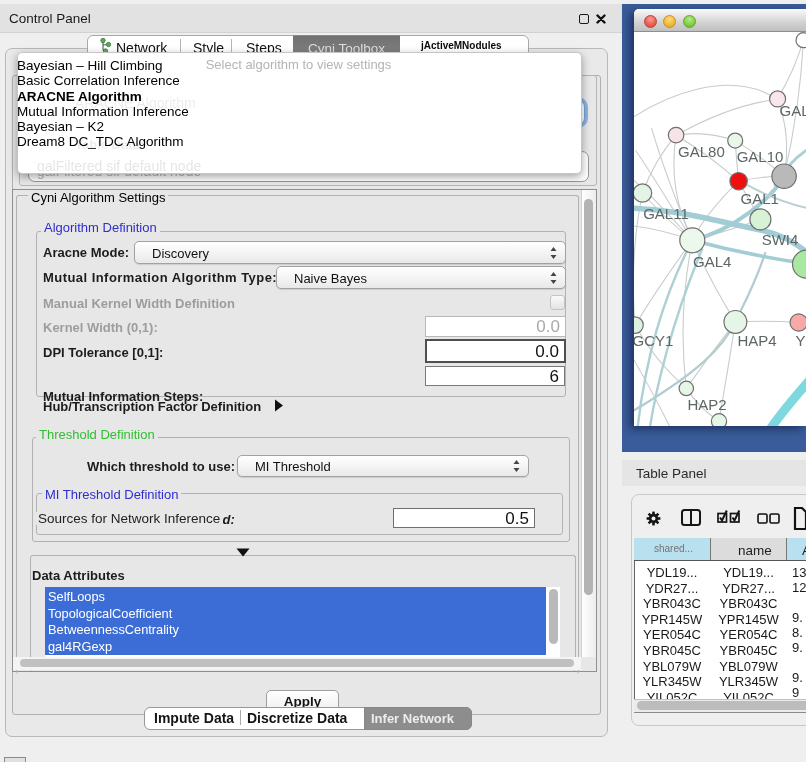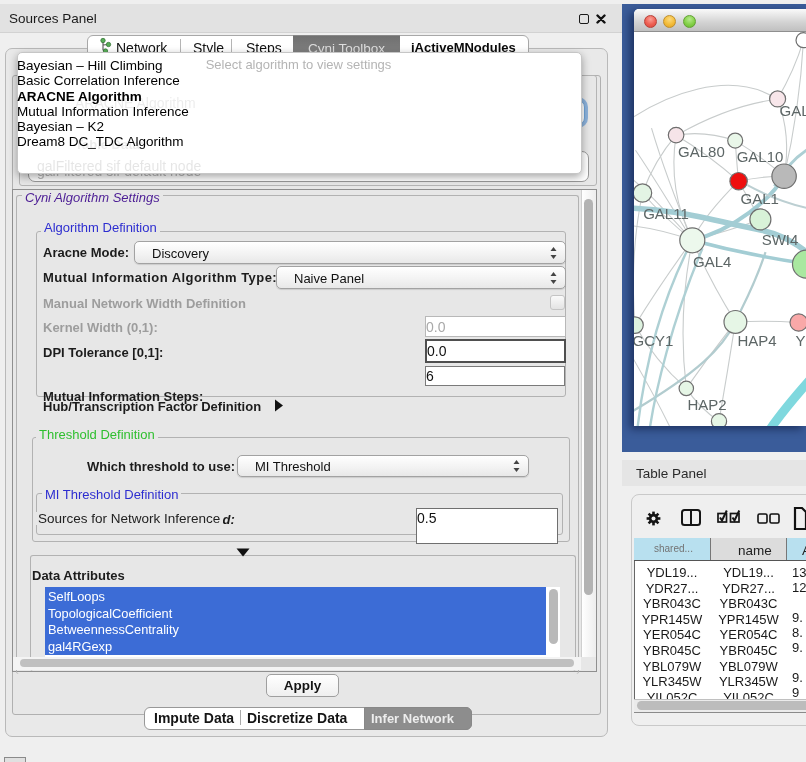--- a/index.html
+++ b/index.html
@@ -2,29 +2,29 @@
 <html><head><meta charset="utf-8">
 <style>
 html,body{margin:0;padding:0;background:#efefef;font-family:"Liberation Sans",sans-serif;}
 #stage{position:relative;width:806px;height:762px;overflow:hidden;background:#efefef;}
 .abs{position:absolute;}
 .lbl{position:absolute;font-size:13px;font-weight:bold;color:#1c1c1c;white-space:nowrap;}
 .dislbl{position:absolute;font-size:13px;font-weight:bold;color:#9d9d9d;white-space:nowrap;}
 .combo{position:absolute;border:1px solid #a2a2a2;border-radius:5px;background:linear-gradient(#ffffff,#f2f2f2 60%,#e8e8e8);box-shadow:0 1px 1px rgba(0,0,0,0.12);}
 .combo .ct{position:absolute;left:17px;top:50%;transform:translateY(-50%);font-size:13px;color:#111;white-space:nowrap;}
 .spin{position:absolute;right:8px;top:50%;transform:translateY(-50%);width:7px;height:12px;}
-.field{position:absolute;background:#ffffff;font-size:14px;color:#111;}
+.field{position:absolute;background:#ffffff;font-size:17px;color:#111;text-align:right;}
 .gtitle{position:absolute;font-size:13px;white-space:nowrap;background:#e7e7e7;padding:0 3px;line-height:13px;}
 .gbox{position:absolute;border:1px solid #b2b2b2;border-radius:3px;}
 </style></head>
 <body>
 <div id="stage">
 
 <div class="abs" style="left:0;top:4px;width:622px;height:28px;background:#e2e2e2;border-bottom:1px solid #d2d2d2;"></div>
-<div class="abs" style="left:9px;top:11px;font-size:13.5px;color:#1a1a1a;">Sources Panel</div>
+<div class="abs" style="left:9px;top:11px;font-size:13.5px;color:#1a1a1a;">Control Panel</div>
 <div class="abs" style="left:579px;top:14px;width:8px;height:8px;border:1.6px solid #1a1a1a;border-radius:2px;"></div>
 <svg class="abs" style="left:596px;top:14px" width="10" height="10" viewBox="0 0 10 10">
       <path d="M1.5 1.5 L8.5 8.5 M8.5 1.5 L1.5 8.5" stroke="#111" stroke-width="2.4" stroke-linecap="round"></path>
     </svg>
 
 <div class="abs" style="left:5px;top:48px;width:601px;height:687px;border:1px solid #b9b9b9;border-radius:7px;background:#e9e9e9;"></div>
 
 <div class="abs" style="left:12px;top:75px;width:587px;height:638px;border:1px solid #b0b0b0;border-radius:3px;background:#e7e7e7;"></div>
 
 <div class="abs" style="left:19px;top:75px;width:576px;height:109px;border:1px solid #b4b4b4;border-radius:3px;"></div>
@@ -39,49 +39,49 @@
 <svg class="abs" style="left:97px;top:37px" width="16" height="17" viewBox="0 0 16 17">
 <path d="M6 4 L6 13 L8 14 M6 8 L11 7.5" stroke="#555" stroke-width="1.1" fill="none"></path>
 <circle cx="6" cy="3.5" r="2.2" fill="#57ad57" stroke="#2f6f2f" stroke-width="0.7"></circle>
 <circle cx="11.5" cy="7.5" r="2.2" fill="#57ad57" stroke="#2f6f2f" stroke-width="0.7"></circle>
 <circle cx="8.5" cy="14" r="2.2" fill="#57ad57" stroke="#2f6f2f" stroke-width="0.7"></circle>
 </svg>
 <div class="abs" style="left:116px;top:40px;font-size:14px;color:#111;">Network</div>
 <div class="abs" style="left:193px;top:40px;font-size:14px;color:#111;">Style</div>
 <div class="abs" style="left:246px;top:40px;font-size:14px;color:#111;">Steps</div>
 <div class="abs" style="left:308px;top:40.5px;font-size:13.5px;color:#dedede;">Cyni Toolbox</div>
-<div class="abs" style="left:411px;top:40px;font-size:13px;color:#0a0a0a;font-weight:bold;">jActiveMNodules</div>
+<div class="abs" style="left:421px;top:40px;font-size:10px;color:#0a0a0a;font-weight:bold;">jActiveMNodules</div>
 
 <div class="abs" style="left:12px;top:189px;width:583px;height:481px;border:1px solid #8f8f8f;background:#e7e7e7;"></div>
 
 <div class="gbox" style="left:16px;top:195px;width:561px;height:478px;border-bottom:none;"></div>
-<div class="gtitle" style="left:22px;top:191px;color:#4c1d95;font-style:italic;">Cyni Algorithm Settings</div>
+<div class="gtitle" style="left:28px;top:191px;color:#000000;">Cyni Algorithm Settings</div>
 
 <div class="gbox" style="left:36px;top:231px;width:528px;height:164px;"></div>
 <div class="gtitle" style="left:41px;top:221px;color:#2d2dd0;">Algorithm Definition</div>
 
 <div class="lbl" style="left:43px;top:245px;">Aracne Mode:</div>
 <div class="combo" style="left:134px;top:241px;width:430px;height:21px;">
   <span class="ct">Discovery</span>
   <svg class="spin" viewBox="0 0 7 12">
         <path d="M3.5 0 L6.5 4 L0.5 4 Z" fill="#444"></path>
         <path d="M3.5 12 L6.5 8 L0.5 8 Z" fill="#444"></path>
       </svg>
 </div>
 
 <div class="lbl" style="left:43px;top:270px;letter-spacing:0.45px;">Mutual Information Algorithm Type:</div>
 <div class="combo" style="left:276px;top:266px;width:288px;height:21px;">
-  <span class="ct">Naive Panel</span>
+  <span class="ct">Naive Bayes</span>
   <svg class="spin" viewBox="0 0 7 12">
         <path d="M3.5 0 L6.5 4 L0.5 4 Z" fill="#444"></path>
         <path d="M3.5 12 L6.5 8 L0.5 8 Z" fill="#444"></path>
       </svg>
 </div>
 
-<div class="dislbl" style="left:43px;top:296px;">Manual Network Width Definition</div>
+<div class="dislbl" style="left:43px;top:296px;">Manual Kernel Width Definition</div>
 <div class="abs" style="left:550px;top:295px;width:13px;height:13px;border:1px solid #c4c4c4;border-radius:3px;background:linear-gradient(#fafafa,#e3e3e3);"></div>
 
 <div class="dislbl" style="left:43px;top:320px;">Kernel Width (0,1):</div>
 <div class="field" style="left:425px;top:316px;width:134px;height:18px;border:1px solid #b8b8b8;padding:1px 5px 0 0;color:#a9a9a9;line-height:18px;">0.0</div>
 
 <div class="lbl" style="left:43px;top:345px;">DPI Tolerance [0,1]:</div>
 <div class="field" style="left:425px;top:339px;width:132px;height:19px;border:2px solid #4f4f4f;padding:1px 5px 0 0;line-height:19px;">0.0</div>
 
 <div class="lbl" style="left:43px;top:389px;">Mutual Information Steps:</div>
 <div class="field" style="left:425px;top:366px;width:133px;height:17px;border:1.5px solid #7a7a7a;padding:1px 5px 0 0;line-height:17px;">6</div>
@@ -100,21 +100,21 @@
   <svg class="spin" viewBox="0 0 7 12">
         <path d="M3.5 0 L6.5 4 L0.5 4 Z" fill="#444"></path>
         <path d="M3.5 12 L6.5 8 L0.5 8 Z" fill="#444"></path>
       </svg>
 </div>
 
 <div class="gbox" style="left:36px;top:493px;width:525px;height:40px;"></div>
 <div class="gtitle" style="left:42px;top:488px;color:#2d2dd0;">MI Threshold Definition</div>
 
 <div class="lbl" style="left:47px;top:512px;font-style:italic;">Mutual Information Threshold:</div>
-<div class="field" style="left:416px;top:508px;width:135px;height:17px;border:1.5px solid #6f6f6f;padding:1px 5px 16px 0;line-height:17px;">0.5</div>
+<div class="field" style="left:393px;top:508px;width:135px;height:17px;border:1.5px solid #6f6f6f;padding:1px 5px 0 0;line-height:17px;">0.5</div>
 
 <div class="gbox" style="left:30px;top:555px;width:544px;height:115px;border-bottom:none;"></div>
 <div class="gtitle" style="left:35px;top:512px;color:#222;font-size:13.5px;">Sources for Network Inference</div>
 <svg class="abs" style="left:236px;top:548px" width="14" height="9" viewBox="0 0 14 9">
       <path d="M0.5 0.5 L13.5 0.5 L7 8.5 Z" fill="#111"></path>
     </svg>
 
 <div class="lbl" style="left:32px;top:568px;">Data Attributes</div>
 
 <div class="abs" style="left:45px;top:587px;width:515px;height:70px;background:#fff;"></div>
@@ -124,21 +124,21 @@
 BetweennessCentrality
 gal4RGexp</div>
 <div class="abs" style="left:549px;top:589px;width:9px;height:55px;background:#b9b9b9;border-radius:5px;"></div>
 
 <div class="abs" style="left:13px;top:657px;width:568px;height:13px;background:#f4f4f4;"></div>
 <div class="abs" style="left:20px;top:659px;width:554px;height:8px;background:#c0c0c0;border-radius:4px;"></div>
 
 <div class="abs" style="left:581px;top:190px;width:14px;height:467px;background:linear-gradient(90deg,#ffffff,#ededed);border-left:1px solid #cfcfcf;"></div>
 <div class="abs" style="left:584px;top:199px;width:9px;height:396px;background:#b3b3b3;border-radius:5px;"></div>
 
-<div class="abs" style="left:266px;top:674px;width:71px;height:21px;border:1px solid #9f9f9f;border-radius:5px;background:linear-gradient(#ffffff,#efefef);text-align:center;font-size:13.5px;font-weight:bold;color:#151515;line-height:21px;">Apply</div>
+<div class="abs" style="left:266px;top:690px;width:71px;height:21px;border:1px solid #9f9f9f;border-radius:5px;background:linear-gradient(#ffffff,#efefef);text-align:center;font-size:13.5px;font-weight:bold;color:#151515;line-height:21px;">Apply</div>
 
 <div class="abs" style="left:144px;top:707px;width:326px;height:21px;background:#fff;border:1px solid #989898;border-radius:6px;"></div>
 <div class="abs" style="left:364px;top:707px;width:106px;height:21px;background:#8d8d8d;border:1px solid #888;border-radius:0 6px 6px 0;"></div>
 <div class="abs" style="left:240px;top:710px;width:1px;height:15px;background:#aaaaaa;"></div>
 <div class="abs" style="left:154px;top:710px;font-size:14px;font-weight:bold;color:#151515;">Impute Data</div>
 <div class="abs" style="left:247px;top:710px;font-size:14px;font-weight:bold;color:#151515;">Discretize Data</div>
 <div class="abs" style="left:371px;top:711px;font-size:13px;font-weight:bold;color:#ededed;">Infer Network</div>
 
 <div class="abs" style="left:4px;top:757px;width:20px;height:10px;border:1.5px solid #8a8a8a;background:#e0e0e0;"></div>
 

